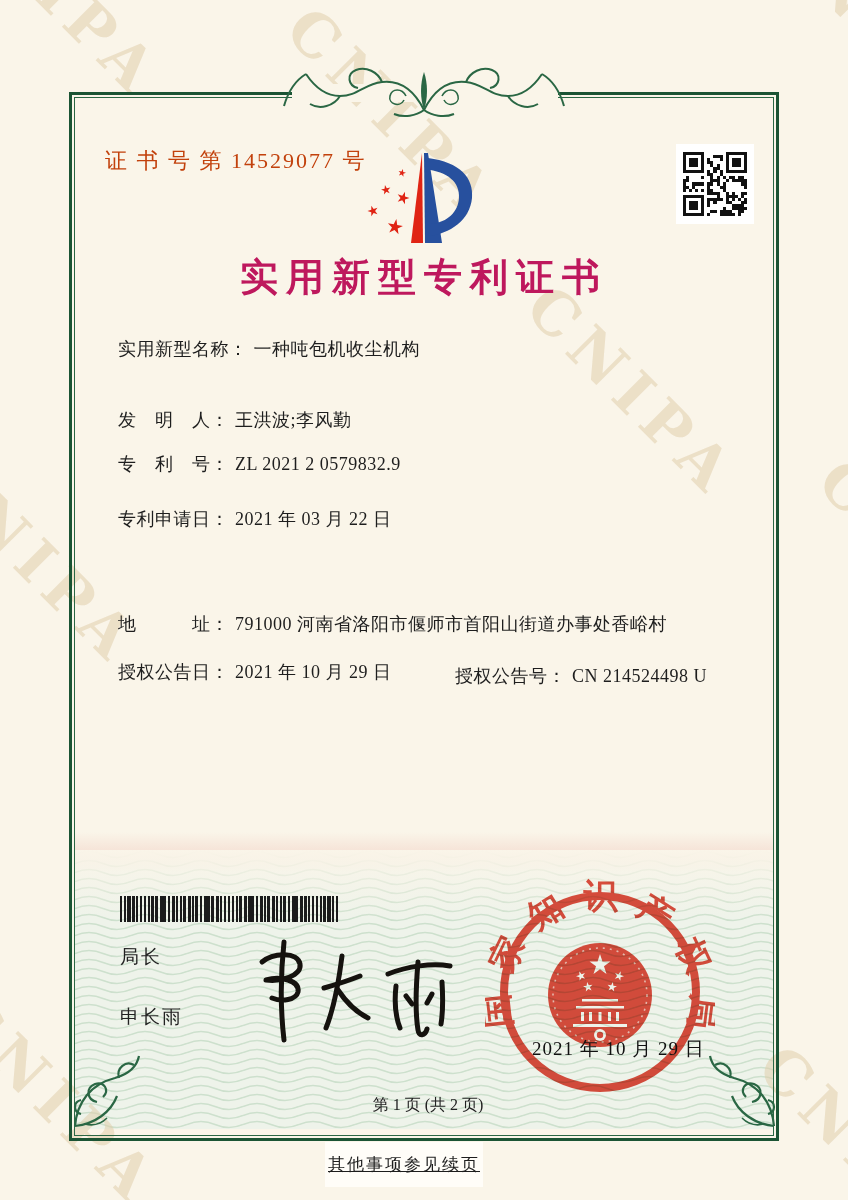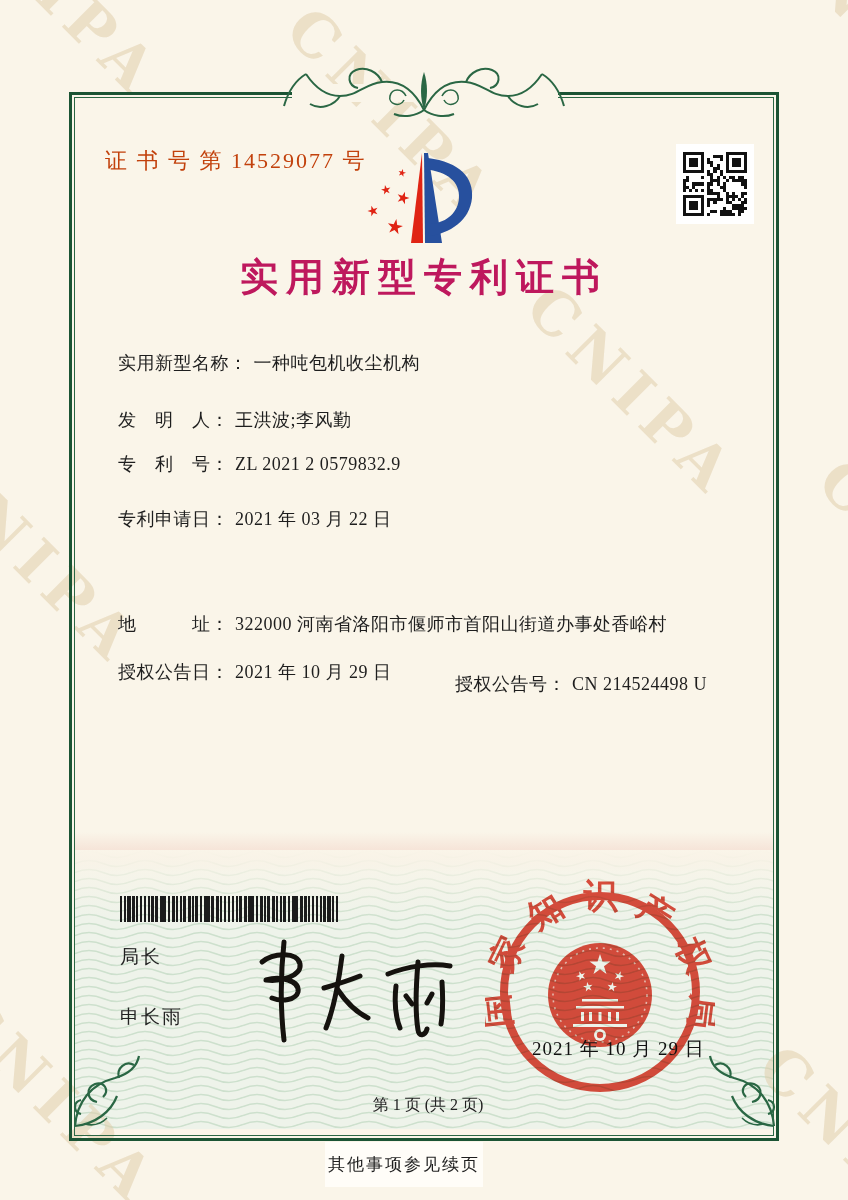--- a/index.html
+++ b/index.html
@@ -34,39 +34,39 @@
   .orn-bl{position:absolute;left:71px;top:1054px;z-index:5;}
   .orn-br{position:absolute;left:700px;top:1054px;z-index:5;transform:scaleX(-1);}
   
   .cert-no{position:absolute;left:105px;top:146px;z-index:6;font-size:22px;letter-spacing:2px;color:#c2410c;}
   .qr-box{position:absolute;left:676px;top:144px;width:78px;height:80px;background:#fff;z-index:6;
     display:flex;align-items:center;justify-content:center;}
   .logo{position:absolute;left:362px;top:146px;z-index:6;}
   .title{position:absolute;left:0;top:252px;width:848px;text-align:center;z-index:6;
     font-size:38px;font-weight:bold;letter-spacing:8px;color:#be185d;}
   .field-row{position:absolute;left:118px;z-index:6;font-size:18px;color:#1e1e1e;letter-spacing:.5px;white-space:nowrap;}
-  .fr1{top:351px}.fr2{top:408px}.fr3{top:452px}.fr4{top:507px}.fr5{top:560px}.fr6{top:612px}.fr7{top:660px}
+  .fr1{top:337px}.fr2{top:408px}.fr3{top:452px}.fr4{top:507px}.fr5{top:560px}.fr6{top:612px}.fr7{top:660px}
   .field-row .val{margin-left:6px;}
-  .grant-no-group{position:absolute;left:337px;top:12px;}
+  .grant-no-group{position:absolute;left:337px;top:4px;}
   .paras{position:absolute;left:118px;top:700px;width:624px;z-index:6;
     font-size:18px;line-height:27px;color:#1c1c1c;text-align:justify;}
   .paras p{margin:0;text-indent:2em;}
   .barcode{position:absolute;left:120px;top:896px;width:218px;height:26px;z-index:6;
     background:
       repeating-linear-gradient(90deg,#1b1b1b 0 2px,transparent 2px 4px),
       repeating-linear-gradient(90deg,#1b1b1b 0 1px,transparent 1px 7px),
       repeating-linear-gradient(90deg,transparent 0 9px,#1b1b1b 9px 11px);}
   .sig-title{position:absolute;left:120px;top:944px;z-index:6;font-size:19px;letter-spacing:2px;}
   .sig-name{position:absolute;left:120px;top:1004px;z-index:6;font-size:19px;letter-spacing:2px;}
   .signature{position:absolute;left:246px;top:936px;z-index:7;}
   .seal{position:absolute;left:485px;top:877px;z-index:6;mix-blend-mode:multiply;}
   .seal-date{position:absolute;left:532px;top:1036px;z-index:7;font-size:19px;letter-spacing:1px;color:#111;}
   .page-num{position:absolute;left:328px;top:1095px;width:200px;text-align:center;z-index:6;font-size:16px;color:#222;}
   .cont-box{position:absolute;left:325px;top:1142px;width:158px;height:45px;background:#fffdf8;z-index:6;
-    display:flex;align-items:center;justify-content:center;font-size:17px;letter-spacing:2px;color:#1d1d1d;}
+    display:flex;align-items:center;justify-content:center;font-size:17px;letter-spacing:2px;color:#1d1d1d;text-decoration:underline;}
 </style>
 </head>
 <body>
 
 <svg width="0" height="0" style="position:absolute" aria-hidden="true">
   <defs>
     <polygon id="star5" points="0,-1 0.224,-0.309 0.951,-0.309 0.363,0.118 0.588,0.809 0,0.382 -0.588,0.809 -0.363,0.118 -0.951,-0.309 -0.224,-0.309"></polygon>
     <g id="corner-orn" stroke="#2a6744" fill="none" stroke-width="2.2">
       <path d="M4 72 C 6 48 20 30 44 24 C 58 20 66 12 68 2"></path>
       <path d="M4 72 C 24 70 40 58 46 42"></path>
@@ -282,21 +282,21 @@
   <div class="field-row fr2">
     <span class="lbl">发　明　人：</span><span class="val">王洪波;李风勤</span>
   </div>
   <div class="field-row fr3">
     <span class="lbl">专　利　号：</span><span class="val">ZL 2021 2 0579832.9</span>
   </div>
   <div class="field-row fr4">
     <span class="lbl">专利申请日：</span><span class="val">2021 年 03 月 22 日</span>
   </div>
   <div class="field-row fr6">
-    <span class="lbl">地　　　址：</span><span class="val">322000 河南省洛阳市偃师市首阳山街道办事处香峪村</span>
+    <span class="lbl">地　　　址：</span><span class="val">791000 河南省洛阳市偃师市首阳山街道办事处香峪村</span>
   </div>
   <div class="field-row fr7">
     <span class="lbl">授权公告日：</span><span class="val">2021 年 10 月 29 日</span>
     <span class="grant-no-group">
       <span class="lbl">授权公告号：</span><span class="val">CN 214524498 U</span>
     </span>
   </div>
 
 
   <div class="barcode"></div>

